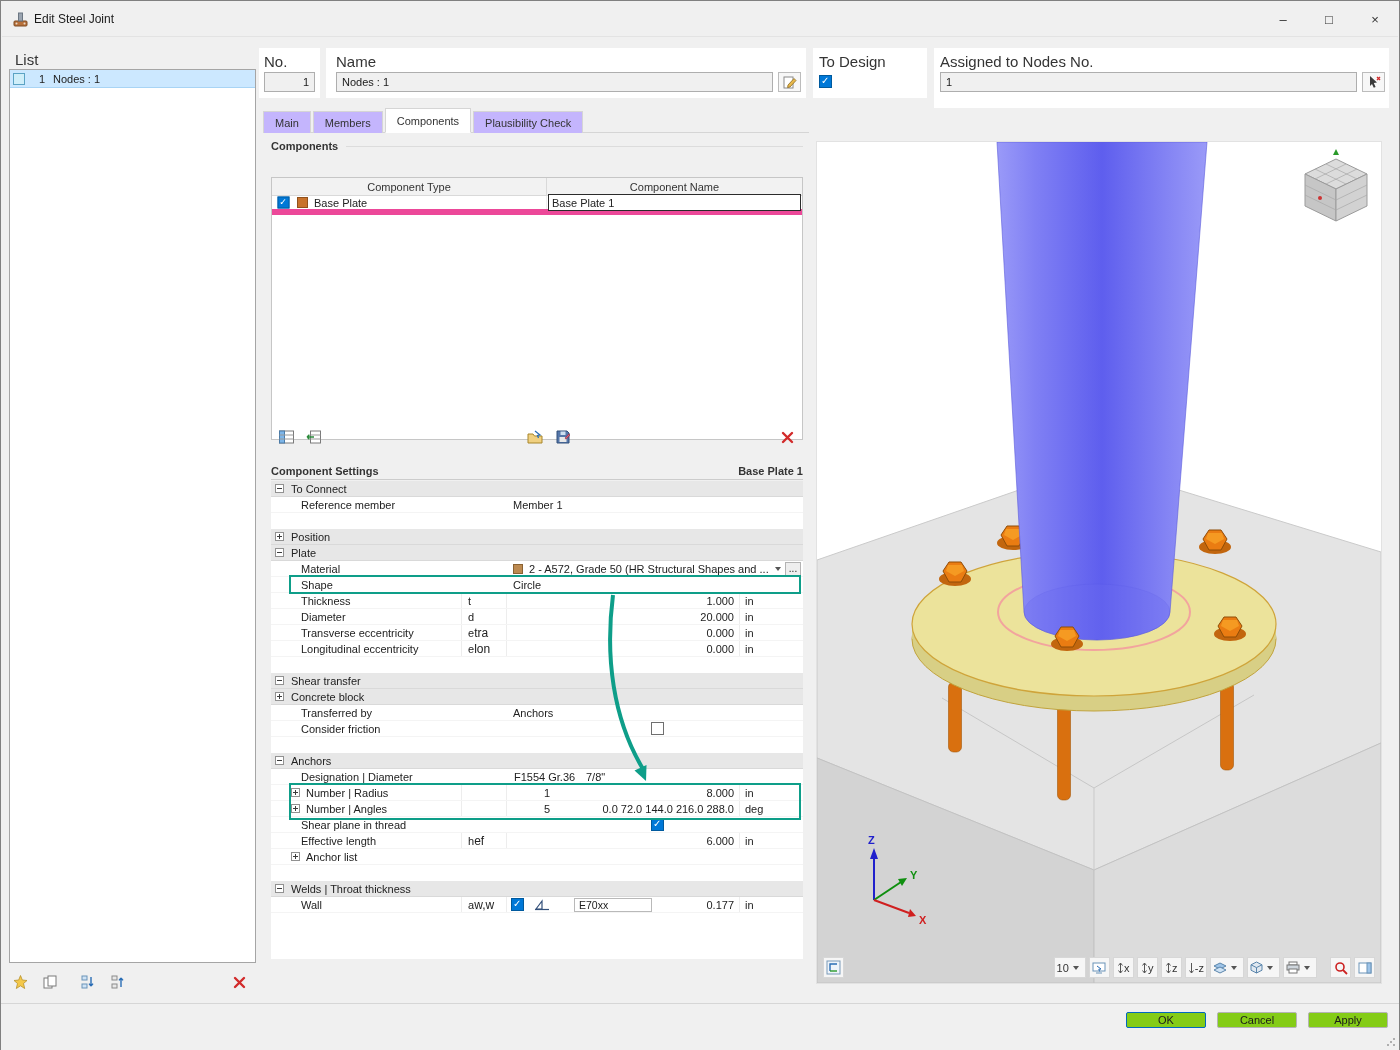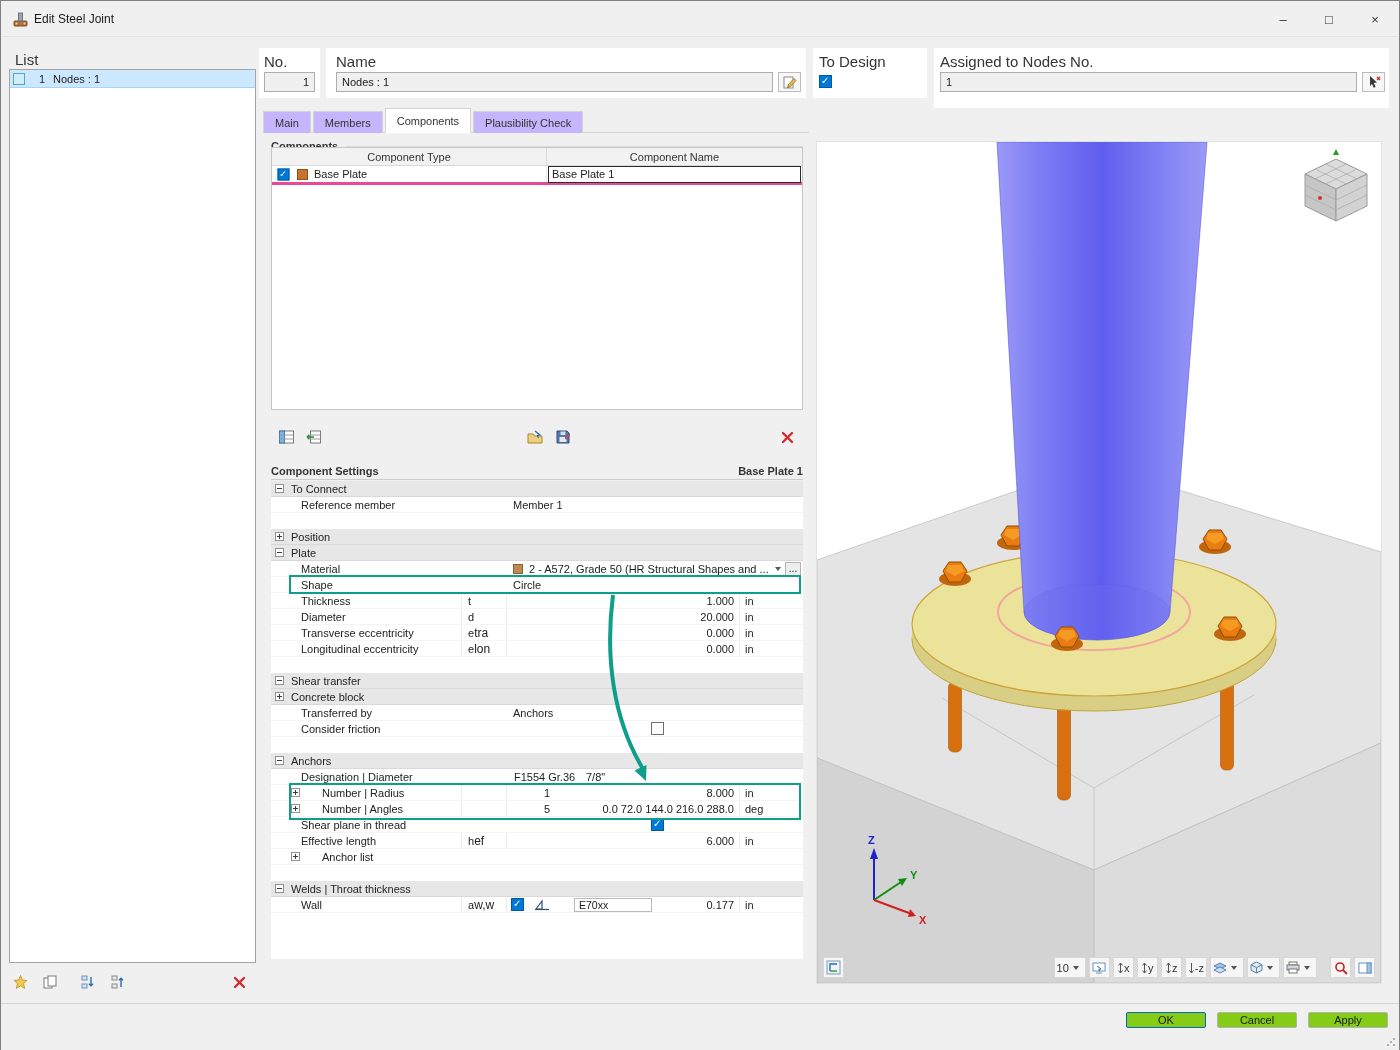--- a/index.html
+++ b/index.html
@@ -38,26 +38,26 @@
 
   
   .tabstrip { position:absolute; left:262px; top:107px; height:25px; display:flex; align-items:flex-end; z-index:2; }
   .tab { height:22px; padding:0 11px; display:flex; align-items:center; background:#c4b5fd; border:1px solid #d5d5d5; border-bottom:none; margin-right:2px; color:#333; }
   .tab.active { height:25px; background:#fff; border:1px solid #d5d5d5; border-bottom:1px solid #fff; font-weight:normal; }
   .tabline { position:absolute; left:262px; top:131px; width:546px; height:1px; background:#d5d5d5; z-index:1; }
 
   
   .caprow { position:absolute; display:flex; align-items:center; }
   .caprow .rule { flex:1; height:1px; background:#dcdcdc; margin-left:8px; }
-  .comp-table { position:absolute; left:270px; top:146px; width:532px; height:263px; background:#fff; border:1px solid #c6c6c6; }
+  .comp-table { position:absolute; left:270px; top:176px; width:532px; height:263px; background:#fff; border:1px solid #c6c6c6; }
   .comp-head { display:flex; height:18px; background:#f2f2f2; border-bottom:1px solid #d9d9d9; }
   .comp-head .hc { display:flex; align-items:center; justify-content:center; color:#333; }
   .comp-head .hc.c1 { width:275px; border-right:1px solid #d9d9d9; }
   .comp-head .hc.c2 { flex:1; }
-  .comp-row { display:flex; height:19px; align-items:flex-start; border-bottom:3px solid #ec4899; }
+  .comp-row { display:flex; height:19px; align-items:flex-start; border-bottom:6px solid #ec4899; }
   .comp-row .tcell { width:275px; display:flex; align-items:center; height:100%; border-right:1px solid #efefef; }
   .comp-row .ncell { flex:1; height:100%; display:flex; align-items:center; }
   .ncell .editbox { flex:1; height:17px; margin:1px; border:1px solid #2b2b2b; display:flex; align-items:center; padding:0 3px; background:#fff; }
   .swatch { width:11px; height:11px; background:#c8722b; border:1px solid #91511c; margin:0 6px 0 7px; }
 
   
   .cb { width:13px; height:13px; border:1px solid #6f6f6f; background:#fff; position:relative; flex:none; display:inline-block; }
   .cb.checked { background:#0078d7; border-color:#005a9e; }
   .cb.checked::after { content:"✓"; position:absolute; left:1px; top:-1px; color:#fff; font-size:10px; }
 
@@ -67,21 +67,21 @@
   .srow { height:16px; display:flex; align-items:center; background:#fff; border-bottom:1px solid #f4f4f4; position:relative; }
   .srow.group { background:#e7e7e7; border-bottom:1px solid #d9d9d9; }
   .srow.spacer { border-bottom:none; }
   .exp { width:9px; height:9px; border:1px solid #919191; background:#fff; position:relative; flex:none; }
   .exp::after { content:""; position:absolute; left:1px; right:1px; top:3px; height:1px; background:#3c3c3c; }
   .exp.plus::before { content:""; position:absolute; top:1px; bottom:1px; left:3px; width:1px; background:#3c3c3c; }
   .group .exp { margin-left:4px; margin-right:7px; }
   .c-label { flex:0 0 190px; display:flex; align-items:center; overflow:hidden; white-space:nowrap; }
   .c-label .lab { margin-left:30px; }
   .c-label .exp { margin-left:20px; margin-right:6px; }
-  .c-label .exp + .lab { margin-left:16px; }
+  .c-label .exp + .lab { margin-left:0; }
   .c-sym { flex:0 0 45px; padding-left:6px; }
   .c-val { flex:0 0 233px; display:flex; align-items:center; }
   .c-valwide { flex:1; display:flex; align-items:center; overflow:hidden; }
   .c-unit { flex:1; padding-left:5px; }
   .grid .c-sym,.grid .c-val,.grid .c-unit { border-left:1px solid #ededed; height:100%; display:flex; align-items:center; }
   .grid .c-sym { display:flex; }
   .num { margin-left:auto; padding-right:5px; }
   sub { font-size:12px; }
   .vtxt { padding-left:7px; }
   .mat-swatch { width:10px; height:10px; background:#bd8a50; border:1px solid #8a6232; margin-left:7px; flex:none; }

